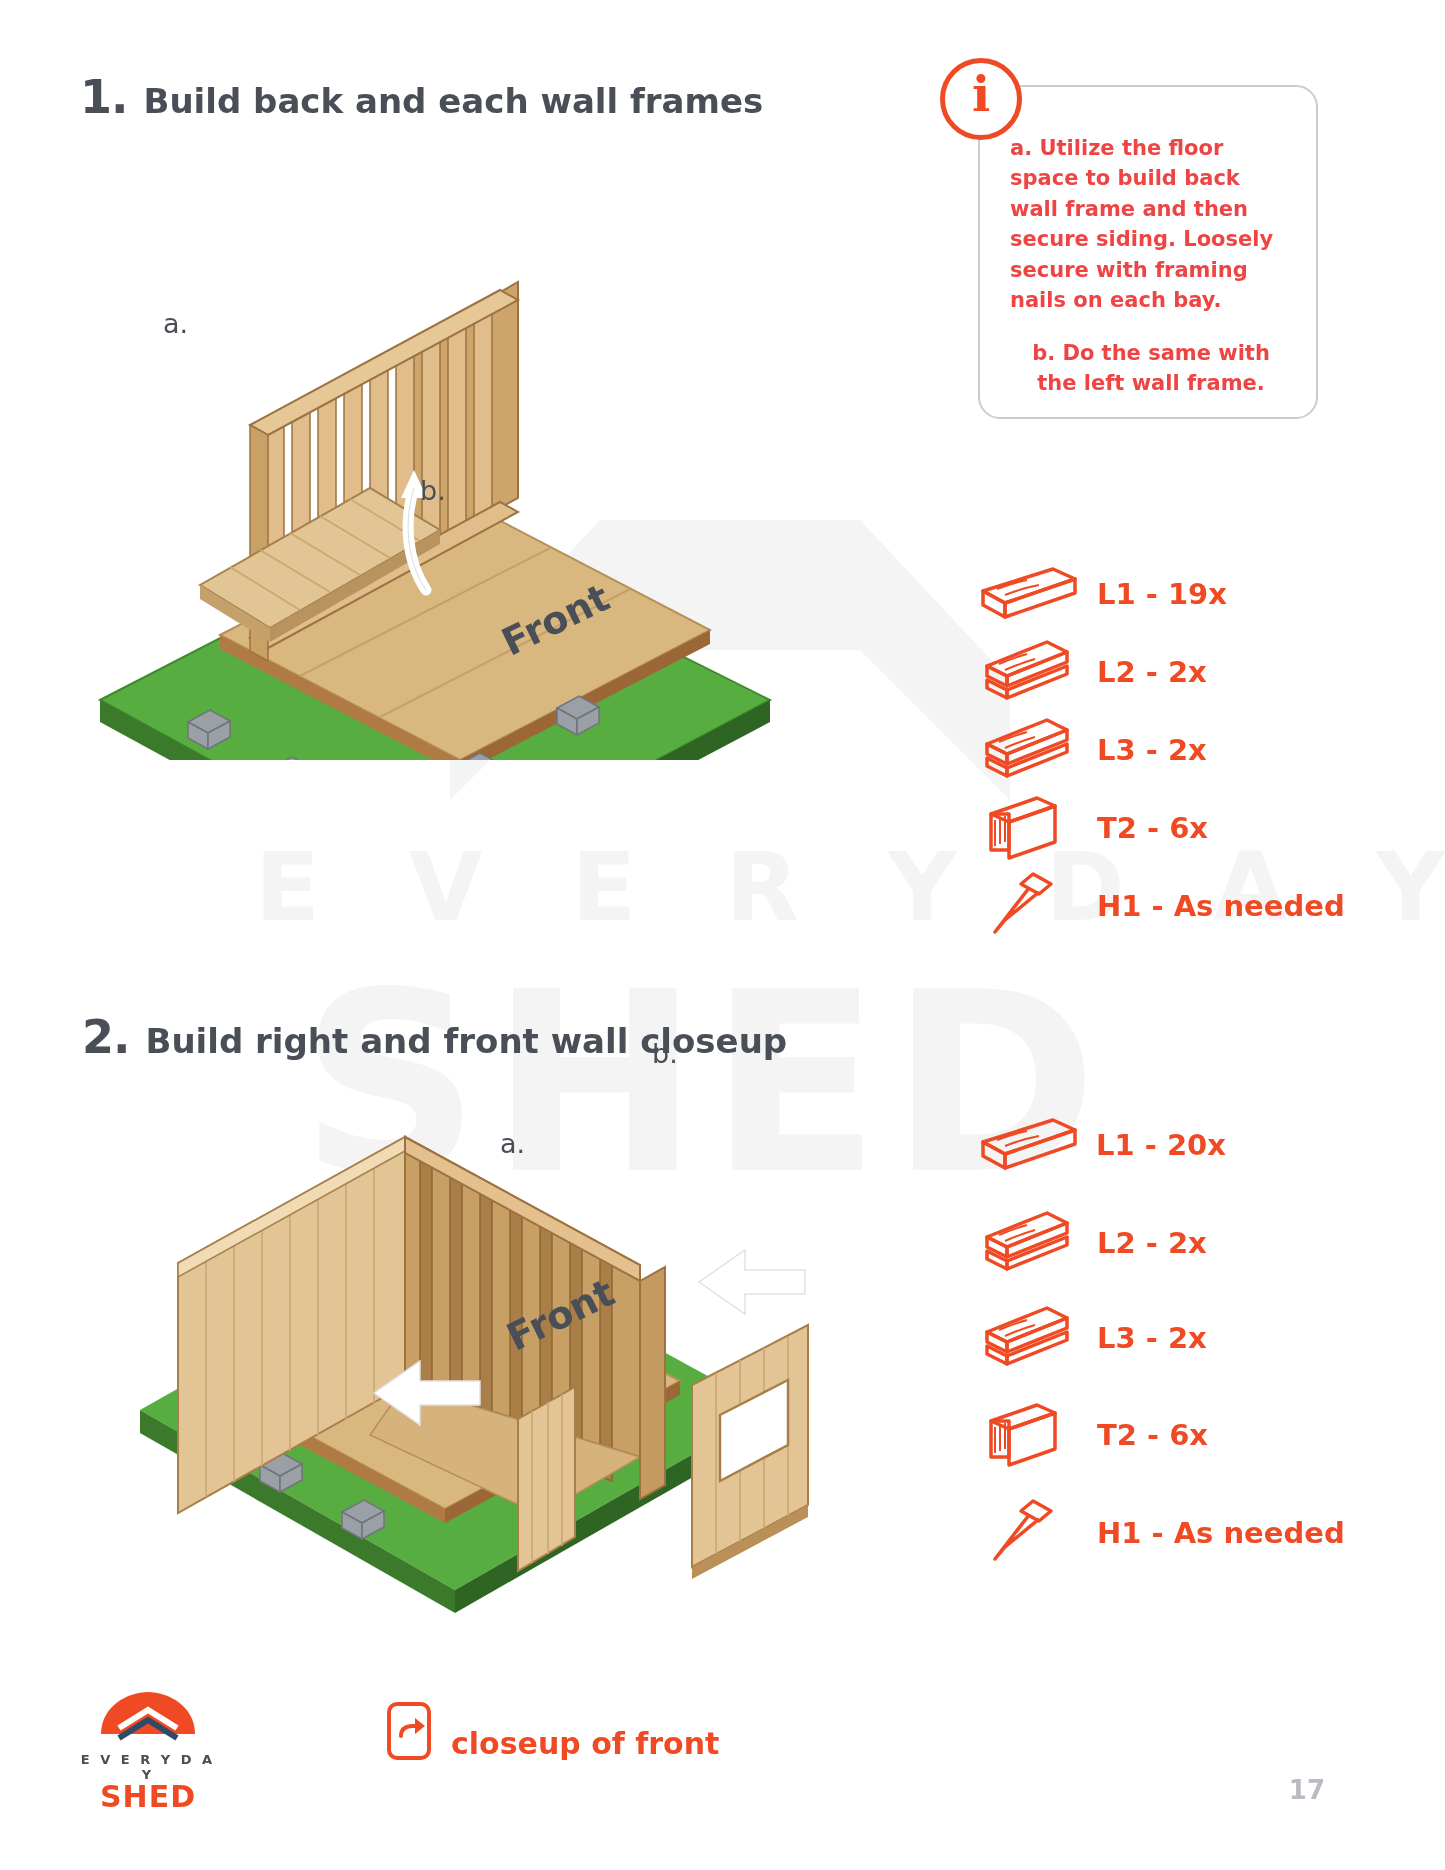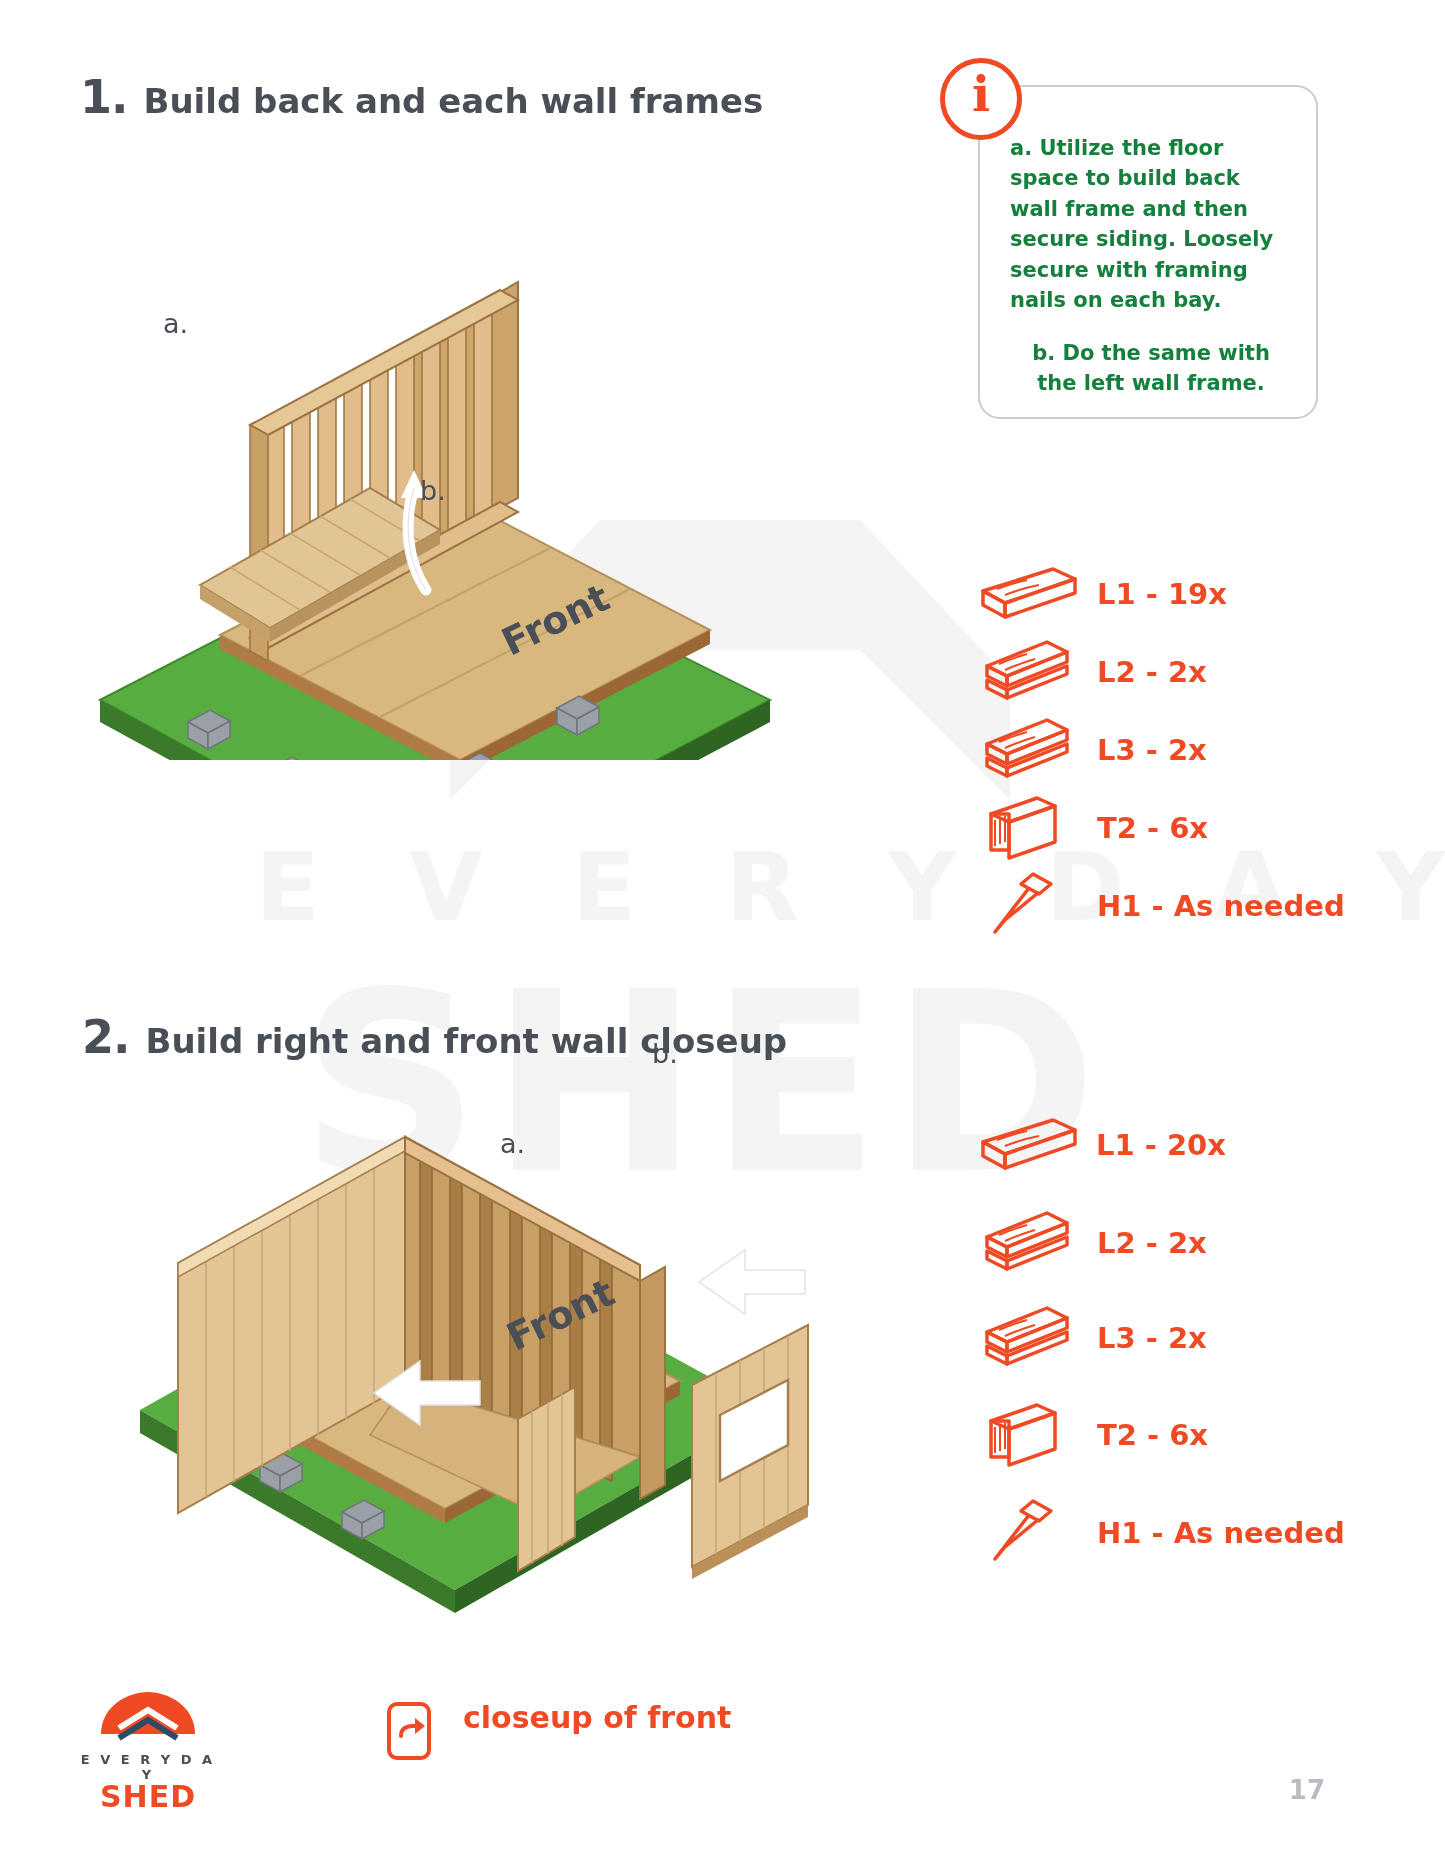--- a/index.html
+++ b/index.html
@@ -71,21 +71,21 @@
     border: 5px solid #ef4a23;
     color: #ef4a23;
     font-family: "DejaVu Serif", serif;
     font-weight: bold;
     font-size: 48px;
     line-height: 62px;
     text-align: center;
     z-index: 5;
   }
   .info-text {
-    color: #15803d;
+    color: #ef4444;
     font-size: 21px;
     font-weight: bold;
     line-height: 1.45;
   }
   .info-text + .info-text { margin-top: 22px; text-align: center; }
 
   
   .parts-list {
     position: absolute;
     width: 420px;
@@ -151,22 +151,22 @@
     font-size: 30px;
     font-weight: bold;
     letter-spacing: 1px;
     line-height: 1;
   }
   .next-page-note {
     position: absolute;
     left: 385px;
     top: 1700px;
     display: flex;
-    align-items: flex-start;
-    gap: 30px;
+    align-items: flex-end;
+    gap: 18px;
   }
   .next-page-text {
     color: #ef4a23;
     font-size: 30px;
     font-weight: bold;
     line-height: 1.2;
   }
   .page-num {
     position: absolute;
     right: 120px;

